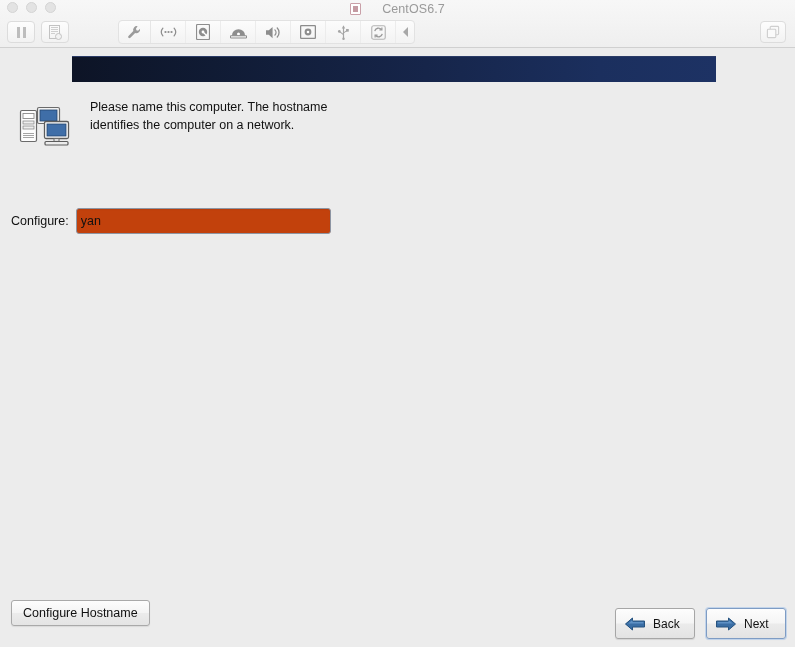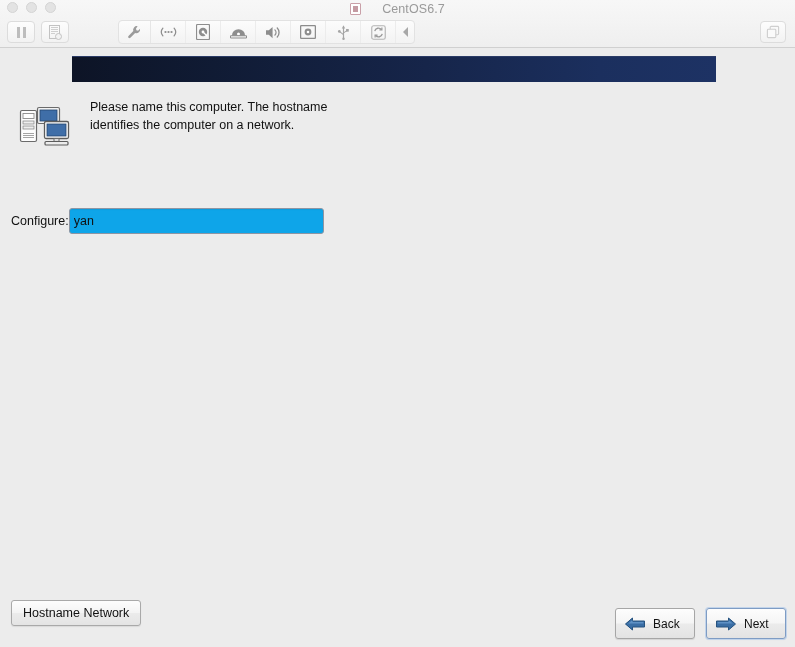--- a/index.html
+++ b/index.html
@@ -195,26 +195,27 @@
     top: 160px;
     display: flex;
     align-items: center;
   }
   .host-label {
     margin-left: 11px;
     font-size: 12.5px;
     color: #111;
   }
   .host-input {
+    margin-left: 7px;
     width: 255px;
     height: 25px;
     box-sizing: border-box;
     border: 1px solid #8d95a3;
     border-radius: 3px;
-    background: #0ea5e9;
+    background: #c2410c;
     font-family: "Liberation Sans", sans-serif;
     font-size: 12.5px;
     color: #111;
     padding: 12px 4px;
     outline: none;
     box-shadow: inset 0 1px 1px rgba(0,0,0,0.06);
   }
 
   .configure-btn {
     position: absolute;
@@ -422,21 +423,21 @@
         </svg>
       </div>
       <div class="intro-text">Please name this computer.  The hostname identifies the computer on a network.</div>
     </div>
 
     <div class="host-row">
       <span class="host-label">Configure:</span>
       <input class="host-input" type="text" value="yan" style="">
     </div>
 
-    <button class="configure-btn">Hostname Network</button>
+    <button class="configure-btn">Configure Hostname</button>
 
     <div class="nav-buttons">
 
       <button class="nav-btn">
         <span class="arrow">
           <svg width="22" height="16" viewBox="0 0 22 16">
             <path d="M1.5 8 L8.5 2 L8.5 5 L20.5 5 L20.5 11 L8.5 11 L8.5 14 Z" fill="#3a6ea5" stroke="#2b5party"></path>
             <path d="M1.5 8 L8.5 2 L8.5 5 L20.5 5 L20.5 11 L8.5 11 L8.5 14 Z" fill="#3a6ea5" stroke="#27537f" stroke-width="1"></path>
             <path d="M3.6 8 L8.5 3.9 L8.5 5.9 L19.4 5.9 L19.4 7.6 L3.6 7.6 Z" fill="#6b9ed0" opacity="0.75"></path>
           </svg>

